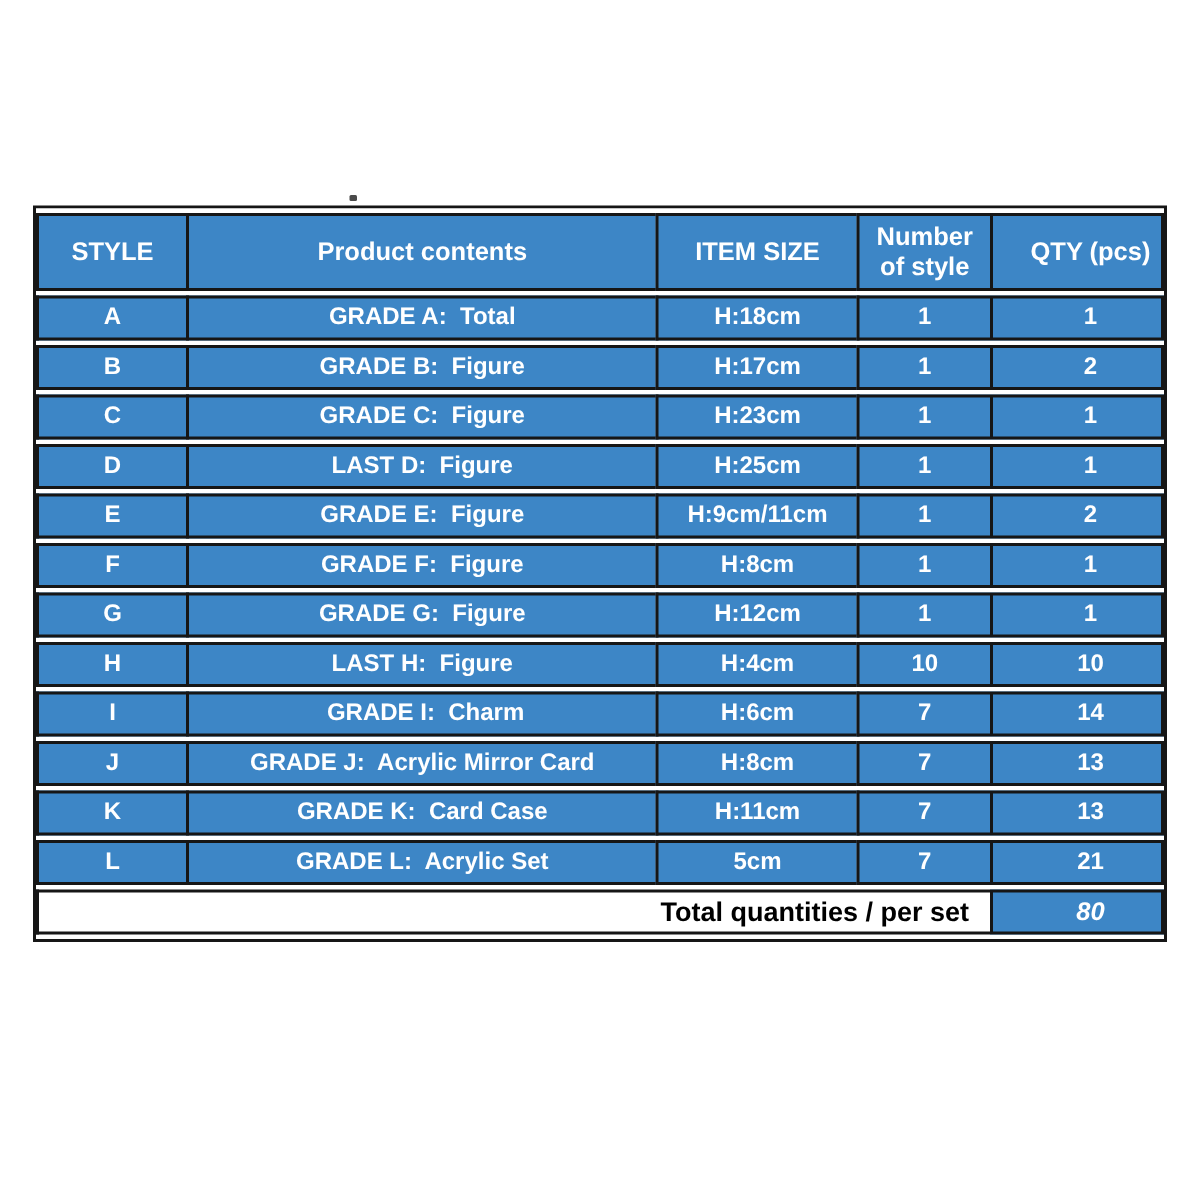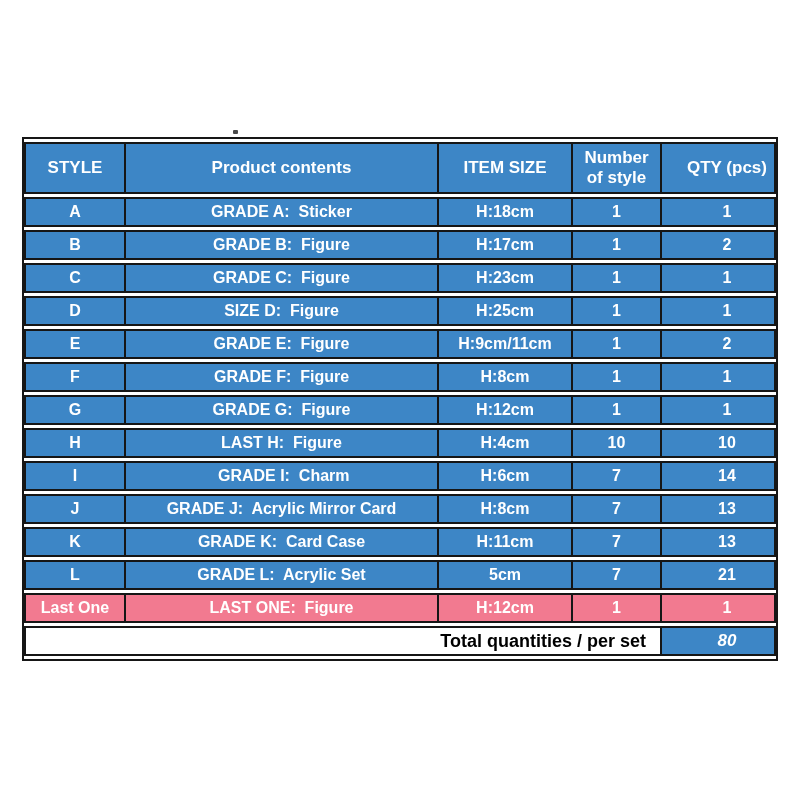--- a/index.html
+++ b/index.html
@@ -117,42 +117,42 @@
           <th>STYLE</th>
           <th>Product contents</th>
           <th>ITEM SIZE</th>
           <th>Number of style</th>
           <th>QTY (pcs)</th>
         </tr>
       </thead>
       <tbody id="rows-body">
           <tr>
     <td class="c-style">A</td>
-    <td class="c-contents">GRADE A:  Sticker</td>
+    <td class="c-contents">GRADE A:  Total</td>
     <td class="c-size">H:18cm</td>
     <td class="c-num">1</td>
     <td class="c-qty">1</td>
   </tr>
           <tr>
     <td class="c-style">B</td>
     <td class="c-contents">GRADE B:  Figure</td>
     <td class="c-size">H:17cm</td>
     <td class="c-num">1</td>
     <td class="c-qty">2</td>
   </tr>
           <tr>
     <td class="c-style">C</td>
     <td class="c-contents">GRADE C:  Figure</td>
     <td class="c-size">H:23cm</td>
     <td class="c-num">1</td>
     <td class="c-qty">1</td>
   </tr>
           <tr>
     <td class="c-style">D</td>
-    <td class="c-contents">SIZE D:  Figure</td>
+    <td class="c-contents">LAST D:  Figure</td>
     <td class="c-size">H:25cm</td>
     <td class="c-num">1</td>
     <td class="c-qty">1</td>
   </tr>
           <tr>
     <td class="c-style">E</td>
     <td class="c-contents">GRADE E:  Figure</td>
     <td class="c-size">H:9cm/11cm</td>
     <td class="c-num">1</td>
     <td class="c-qty">2</td>
@@ -198,27 +198,20 @@
     <td class="c-size">H:11cm</td>
     <td class="c-num">7</td>
     <td class="c-qty">13</td>
   </tr>
           <tr>
     <td class="c-style">L</td>
     <td class="c-contents">GRADE L:  Acrylic Set</td>
     <td class="c-size">5cm</td>
     <td class="c-num">7</td>
     <td class="c-qty">21</td>
-  </tr>
-          <tr class="pink">
-    <td class="c-style">Last One</td>
-    <td class="c-contents">LAST ONE:  Figure</td>
-    <td class="c-size">H:12cm</td>
-    <td class="c-num">1</td>
-    <td class="c-qty">1</td>
   </tr>
         </tbody>
       <tfoot>
         <tr class="total-row">
           <td class="t-label" colspan="4">Total quantities / per set</td>
           <td class="t-value">80</td>
         </tr>
       </tfoot>
     </table>
   </div>

